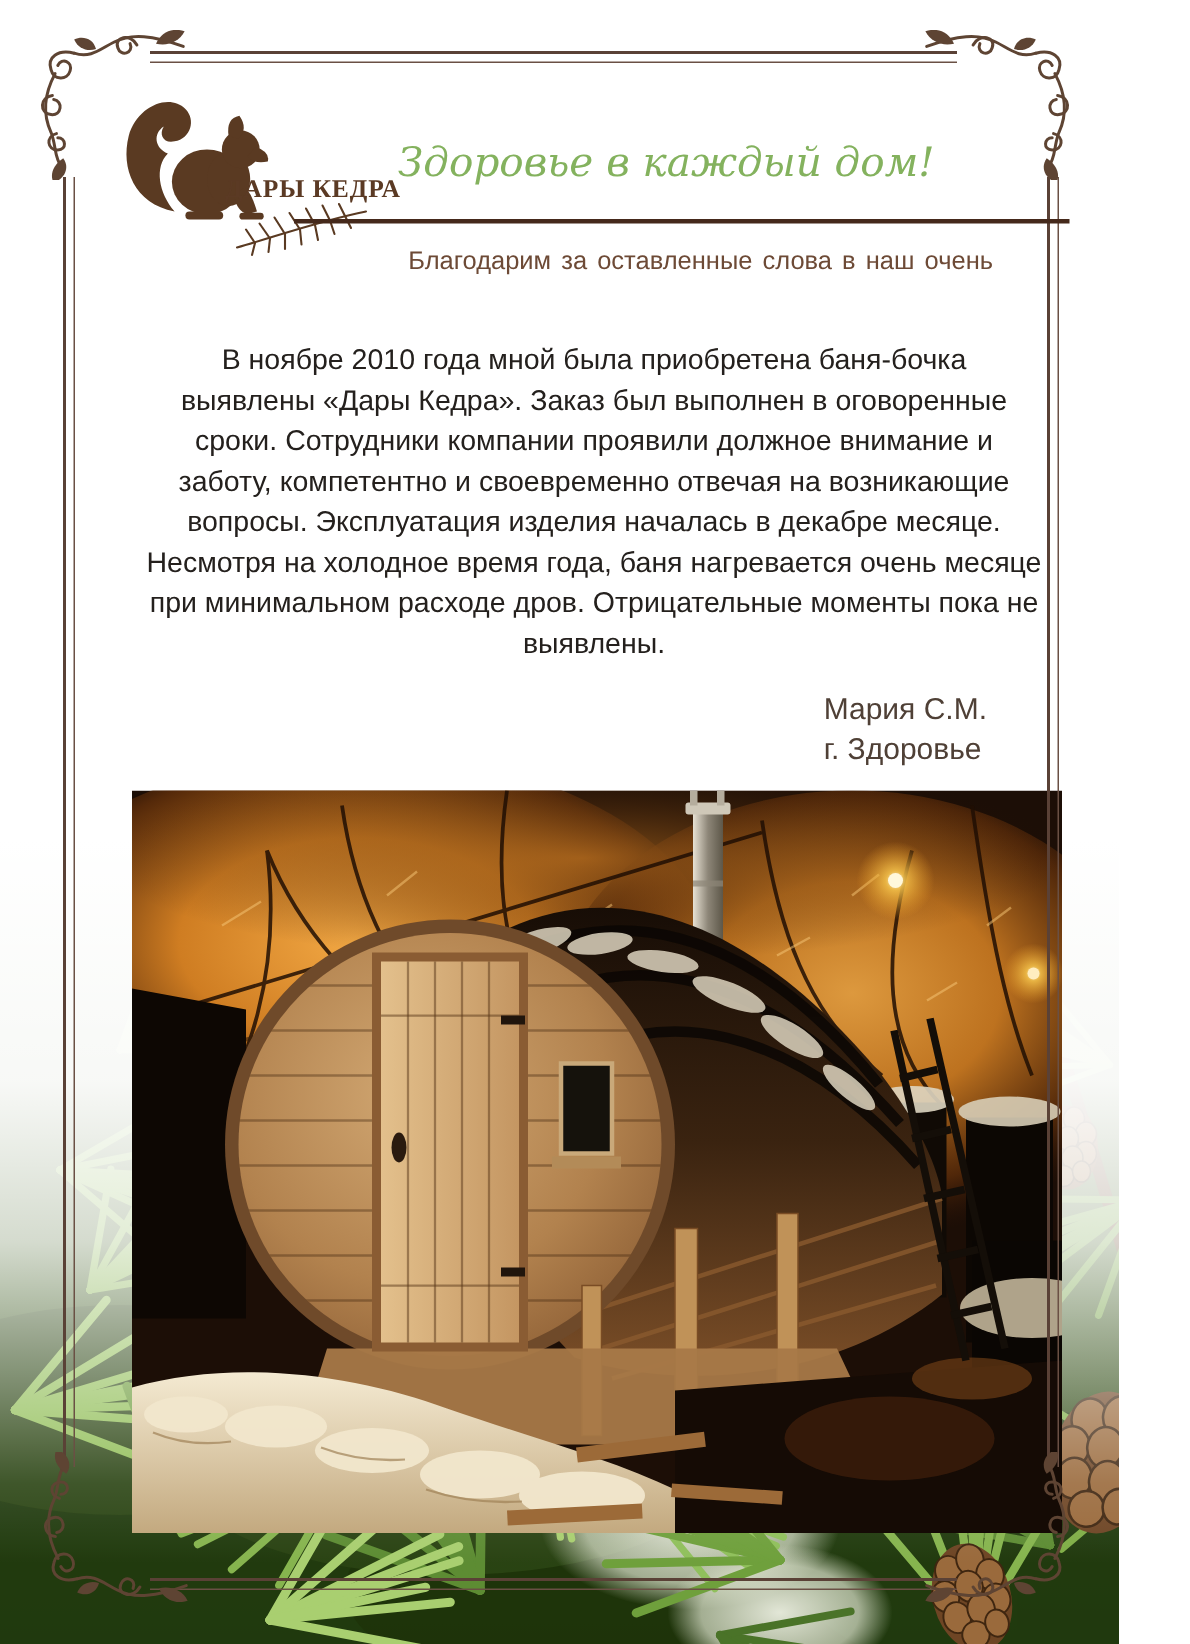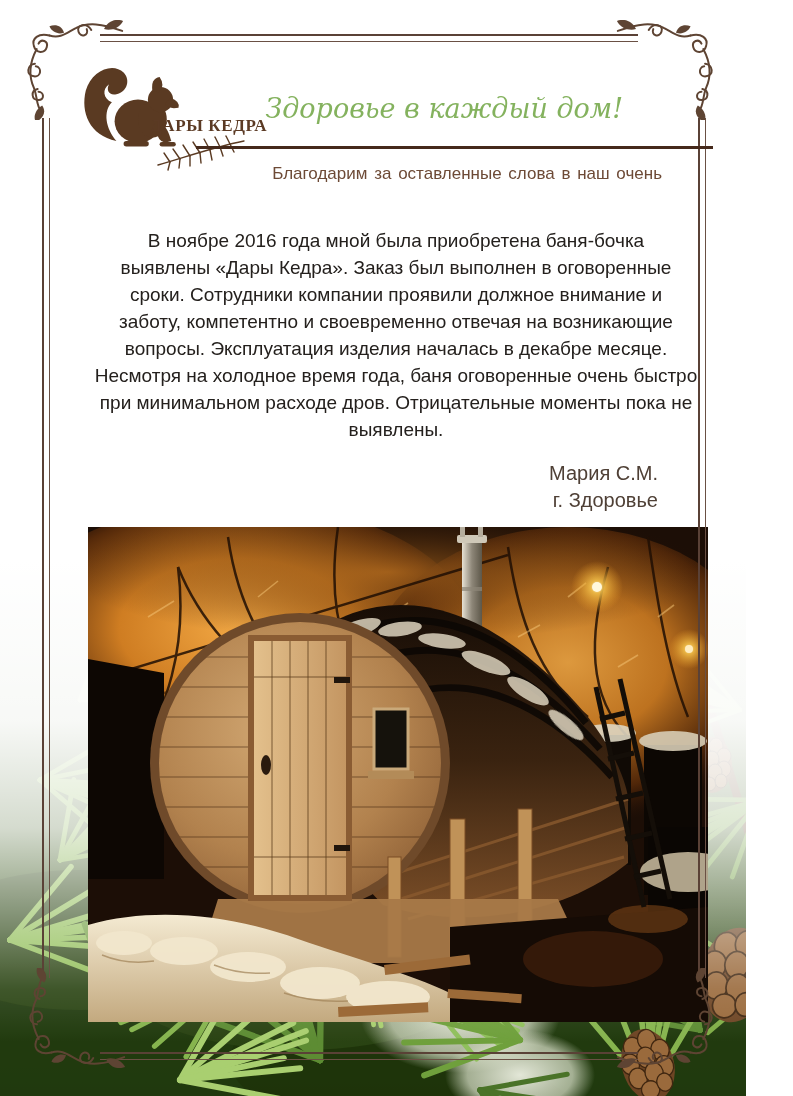--- a/index.html
+++ b/index.html
@@ -28,21 +28,21 @@
              font-weight:bold;font-size:17px;letter-spacing:.6px;color:#5b3a24;}
   .branch{position:absolute;left:156px;top:135px;width:90px;height:36px;}
   .rule{position:absolute;left:196px;top:146px;width:517px;height:3px;background:#45291b;}
   .slogan{position:absolute;right:123px;top:92px;font-family:"DejaVu Serif",serif;
           font-style:italic;font-size:27px;line-height:34px;color:#84b25e;}
   .subtitle{position:absolute;right:84px;top:163px;font-size:17px;line-height:22px;
             color:#6d4a36;word-spacing:2px;}
   
   .para{position:absolute;left:86px;top:227px;width:620px;text-align:center;
         font-size:19px;line-height:27px;color:#24201d;}
-  .signature{position:absolute;right:88px;top:460px;text-align:right;
+  .signature{position:absolute;right:88px;top:460px;text-align:left;
              font-size:20px;line-height:27px;color:#4f4036;}
   .hidden-defs{position:absolute;width:0;height:0;overflow:hidden;}
 </style>
 </head>
 <body>
 
 <div class="page">
 
   <svg class="hidden-defs" aria-hidden="true">
     <defs>
@@ -378,26 +378,26 @@
           <path d="M64,12 l3,9"></path>
         <path d="M74,9 l-4,-8"></path>
           <path d="M74,9 l4,8"></path>
       </g>
     </svg>
     <div class="rule"></div>
     <div class="slogan">Здоровье в каждый дом!</div>
     <div class="subtitle">Благодарим за оставленные слова в наш очень</div>
 
     <div class="para">
-      <div class="t-line">В ноябре 2016 года мной была приобретена баня-бочка</div>
+      <div class="t-line">В ноябре 2010 года мной была приобретена баня-бочка</div>
       <div class="t-line">выявлены «Дары Кедра». Заказ был выполнен в оговоренные</div>
       <div class="t-line">сроки. Сотрудники компании проявили должное внимание и</div>
       <div class="t-line">заботу, компетентно и своевременно отвечая на возникающие</div>
       <div class="t-line">вопросы. Эксплуатация изделия началась в декабре месяце.</div>
-      <div class="t-line">Несмотря на холодное время года, баня оговоренные очень быстро</div>
+      <div class="t-line">Несмотря на холодное время года, баня нагревается очень месяце</div>
       <div class="t-line">при минимальном расходе дров. Отрицательные моменты пока не</div>
       <div class="t-line">выявлены.</div>
     </div>
 
     <div class="signature">
       <div>Мария С.М.</div>
       <div>г. Здоровье</div>
     </div>
   </div>
 

